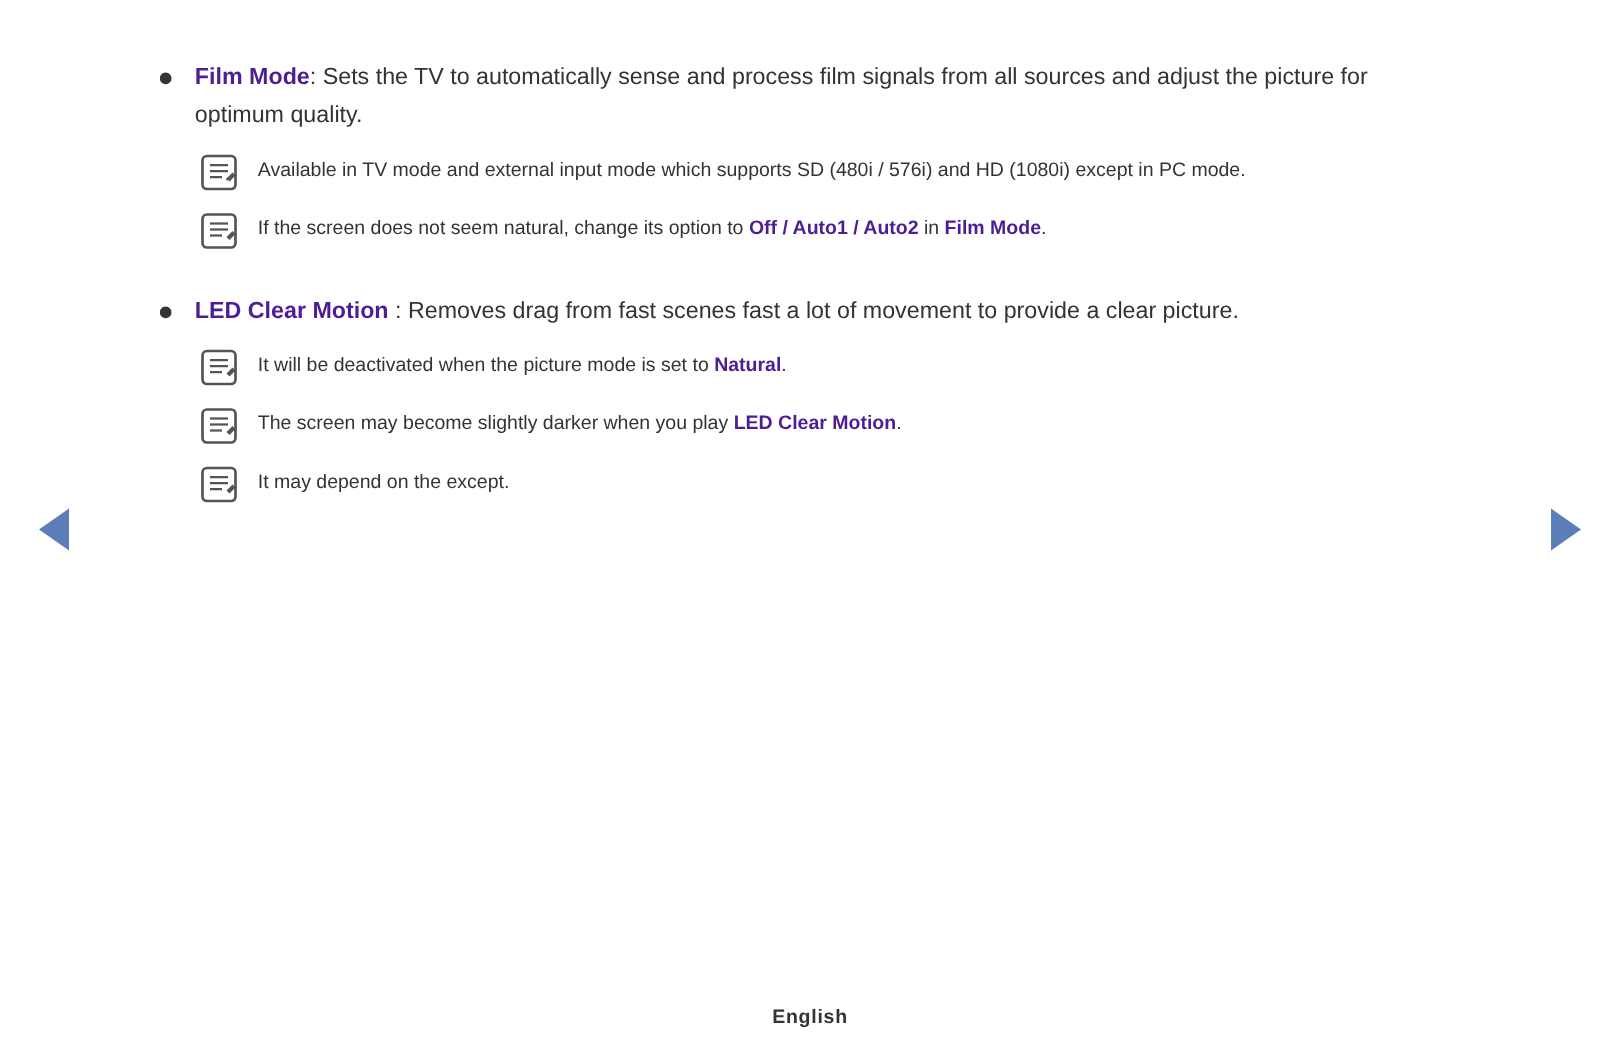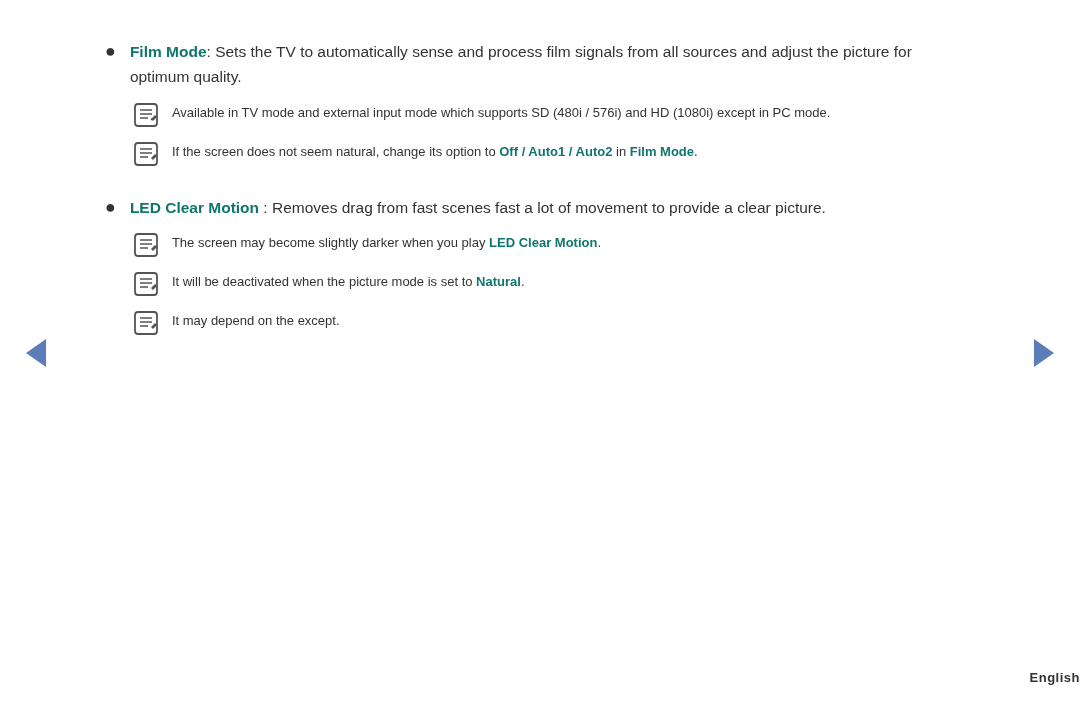--- a/index.html
+++ b/index.html
@@ -45,21 +45,21 @@
       margin-top: 1px;
       flex-shrink: 0;
     }
 
     .bullet-text {
       line-height: 1.6;
       font-size: 15.5px;
     }
 
     .highlight-blue {
-      color: #0f766e;
+      color: #4c1d95;
       font-weight: bold;
     }
 
     .sub-items {
       margin-top: 10px;
       margin-left: 2px;
     }
 
     .sub-item {
       display: flex;
@@ -122,21 +122,21 @@
       border-top: 14px solid transparent;
       border-bottom: 14px solid transparent;
       border-left: 20px solid #5b7db8;
     }
 
     .footer {
       position: absolute;
       bottom: 20px;
       left: 0;
       right: 0;
-      text-align: right;
+      text-align: center;
       font-size: 13px;
       font-weight: bold;
       color: #333;
       letter-spacing: 0.5px;
     }
   </style>
 </head>
 <body>
 
 <div class="page-container">
@@ -197,34 +197,34 @@
           <div class="sub-item">
             <div class="note-icon">
               <svg viewBox="0 0 28 28" xmlns="http://www.w3.org/2000/svg">
                 <rect x="3" y="3" width="22" height="22" rx="3" ry="3" fill="none" stroke="#555" stroke-width="1.8"></rect>
                 <line x1="8" y1="9" x2="20" y2="9" stroke="#555" stroke-width="1.5"></line>
                 <line x1="8" y1="13" x2="20" y2="13" stroke="#555" stroke-width="1.5"></line>
                 <line x1="8" y1="17" x2="16" y2="17" stroke="#555" stroke-width="1.5"></line>
                 <path d="M19 18 L23 14 L25 16 L21 20 Z" fill="#555"></path>
               </svg>
             </div>
+            <span class="sub-item-text">It will be deactivated when the picture mode is set to <span class="highlight-blue">Natural</span>.</span>
+          </div>
+
+          <div class="sub-item">
+            <div class="note-icon">
+              <svg viewBox="0 0 28 28" xmlns="http://www.w3.org/2000/svg">
+                <rect x="3" y="3" width="22" height="22" rx="3" ry="3" fill="none" stroke="#555" stroke-width="1.8"></rect>
+                <line x1="8" y1="9" x2="20" y2="9" stroke="#555" stroke-width="1.5"></line>
+                <line x1="8" y1="13" x2="20" y2="13" stroke="#555" stroke-width="1.5"></line>
+                <line x1="8" y1="17" x2="16" y2="17" stroke="#555" stroke-width="1.5"></line>
+                <path d="M19 18 L23 14 L25 16 L21 20 Z" fill="#555"></path>
+              </svg>
+            </div>
             <span class="sub-item-text">The screen may become slightly darker when you play <span class="highlight-blue">LED Clear Motion</span>.</span>
-          </div>
-
-          <div class="sub-item">
-            <div class="note-icon">
-              <svg viewBox="0 0 28 28" xmlns="http://www.w3.org/2000/svg">
-                <rect x="3" y="3" width="22" height="22" rx="3" ry="3" fill="none" stroke="#555" stroke-width="1.8"></rect>
-                <line x1="8" y1="9" x2="20" y2="9" stroke="#555" stroke-width="1.5"></line>
-                <line x1="8" y1="13" x2="20" y2="13" stroke="#555" stroke-width="1.5"></line>
-                <line x1="8" y1="17" x2="16" y2="17" stroke="#555" stroke-width="1.5"></line>
-                <path d="M19 18 L23 14 L25 16 L21 20 Z" fill="#555"></path>
-              </svg>
-            </div>
-            <span class="sub-item-text">It will be deactivated when the picture mode is set to <span class="highlight-blue">Natural</span>.</span>
           </div>
 
           <div class="sub-item">
             <div class="note-icon">
               <svg viewBox="0 0 28 28" xmlns="http://www.w3.org/2000/svg">
                 <rect x="3" y="3" width="22" height="22" rx="3" ry="3" fill="none" stroke="#555" stroke-width="1.8"></rect>
                 <line x1="8" y1="9" x2="20" y2="9" stroke="#555" stroke-width="1.5"></line>
                 <line x1="8" y1="13" x2="20" y2="13" stroke="#555" stroke-width="1.5"></line>
                 <line x1="8" y1="17" x2="16" y2="17" stroke="#555" stroke-width="1.5"></line>
                 <path d="M19 18 L23 14 L25 16 L21 20 Z" fill="#555"></path>

